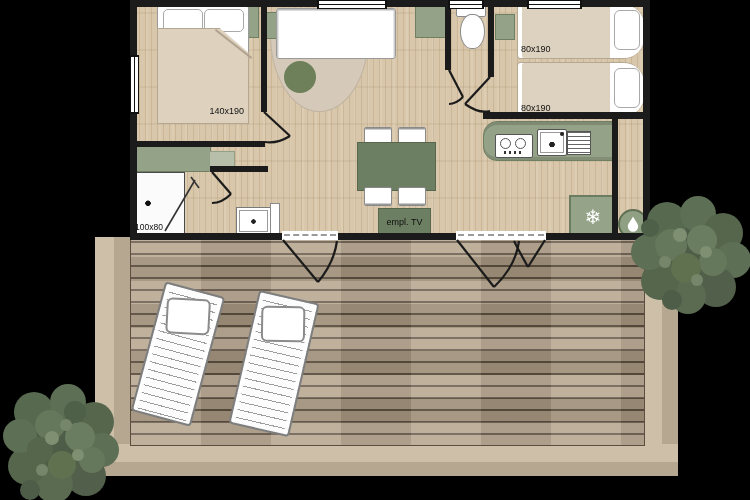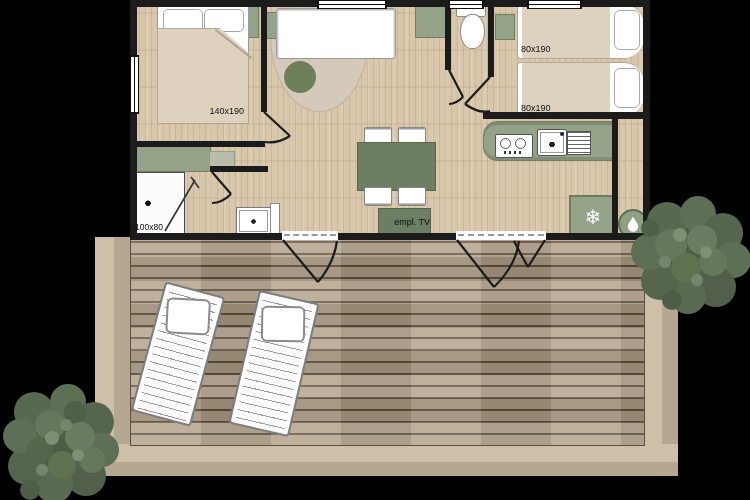--- a/index.html
+++ b/index.html
@@ -167,21 +167,21 @@
     <svg width="12" height="16" viewBox="0 0 12 16">
       <path d="M6 0.5 C4 4.5 0.8 7.5 0.8 10.5 a5.2 5.2 0 0 0 10.4 0 C11.2 7.5 8 4.5 6 0.5 Z" fill="#ffffff"></path>
     </svg>
   </div>
 
   <div class="abs chair top" style="left:364px;top:127px;width:26px;height:17px;"></div>
   <div class="abs chair top" style="left:398px;top:127px;width:26px;height:17px;"></div>
   <div class="abs green-dk" style="left:357px;top:142px;width:77px;height:47px;"></div>
   <div class="abs chair bot" style="left:364px;top:187px;width:26px;height:17px;"></div>
   <div class="abs chair bot" style="left:398px;top:187px;width:26px;height:17px;"></div>
-  <div class="abs green-dk tv-label" style="left:378px;top:208px;width:51px;height:25px;z-index:4;justify-content:flex-end;">
+  <div class="abs green-dk tv-label" style="left:378px;top:208px;width:51px;height:25px;z-index:4;">
     <span>empl. TV</span>
   </div>
 
   <div class="abs green" style="left:133px;top:146px;width:76px;height:24px;"></div>
   <div class="abs" style="left:209px;top:151px;width:24px;height:19px;background:#b7bfaa;border:1px solid #93a088;z-index:4;"></div>
   <div class="abs shower" style="left:133px;top:172px;width:50px;height:63px;"></div>
   <div class="plan-label small" style="left:135px;top:222px;">100x80</div>
   <div class="abs basin" style="left:236px;top:207px;width:33px;height:26px;"></div>
   <div class="abs door-leaf-white" style="left:270px;top:203px;width:8px;height:30px;"></div>
 

